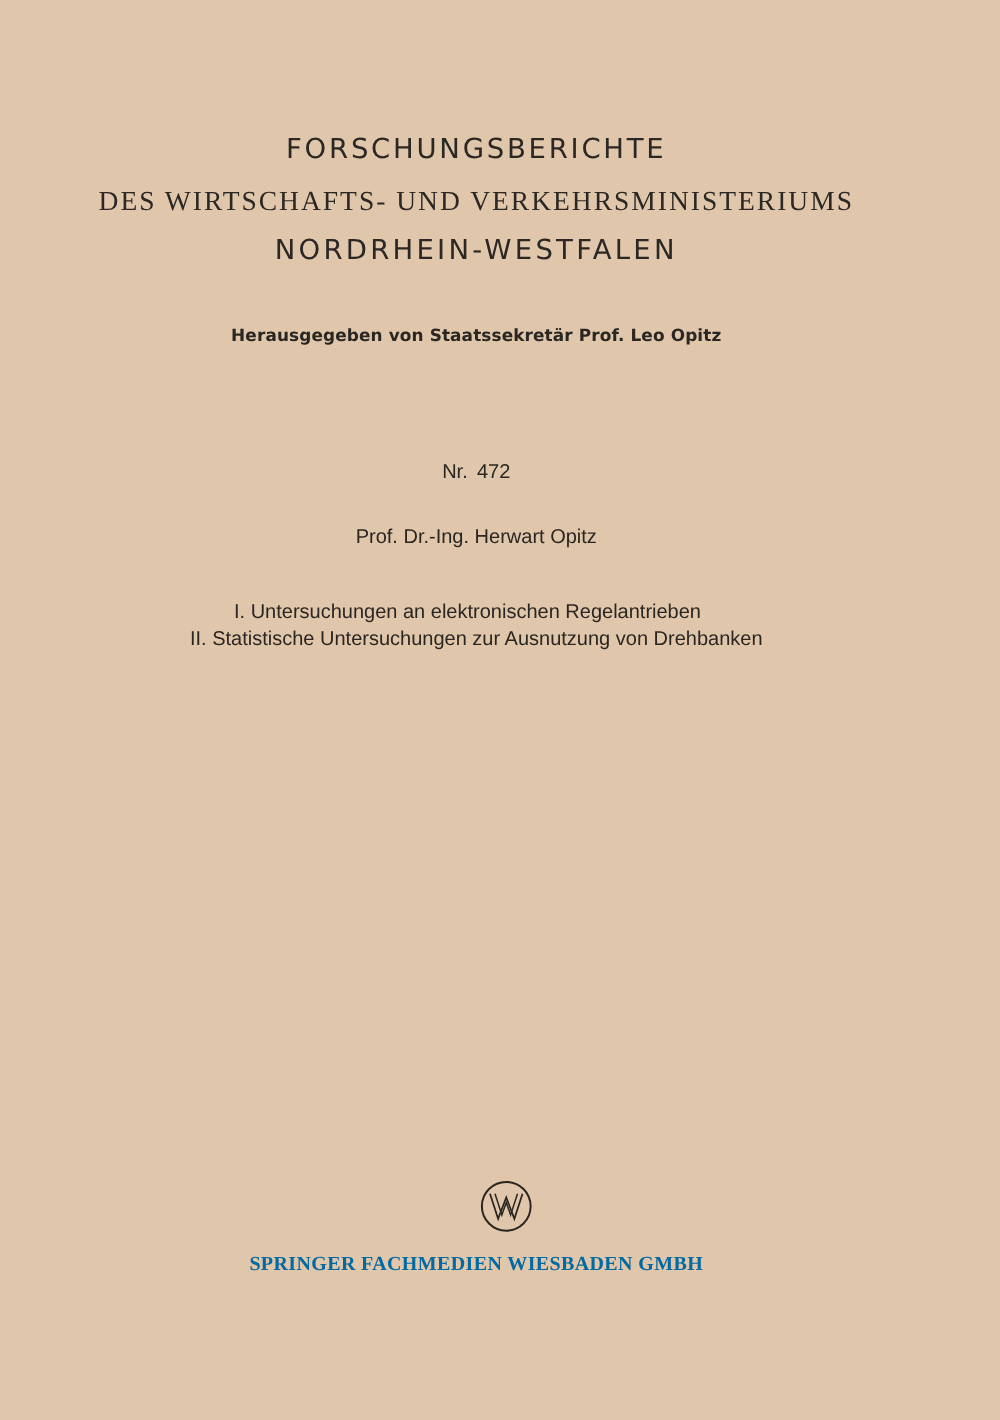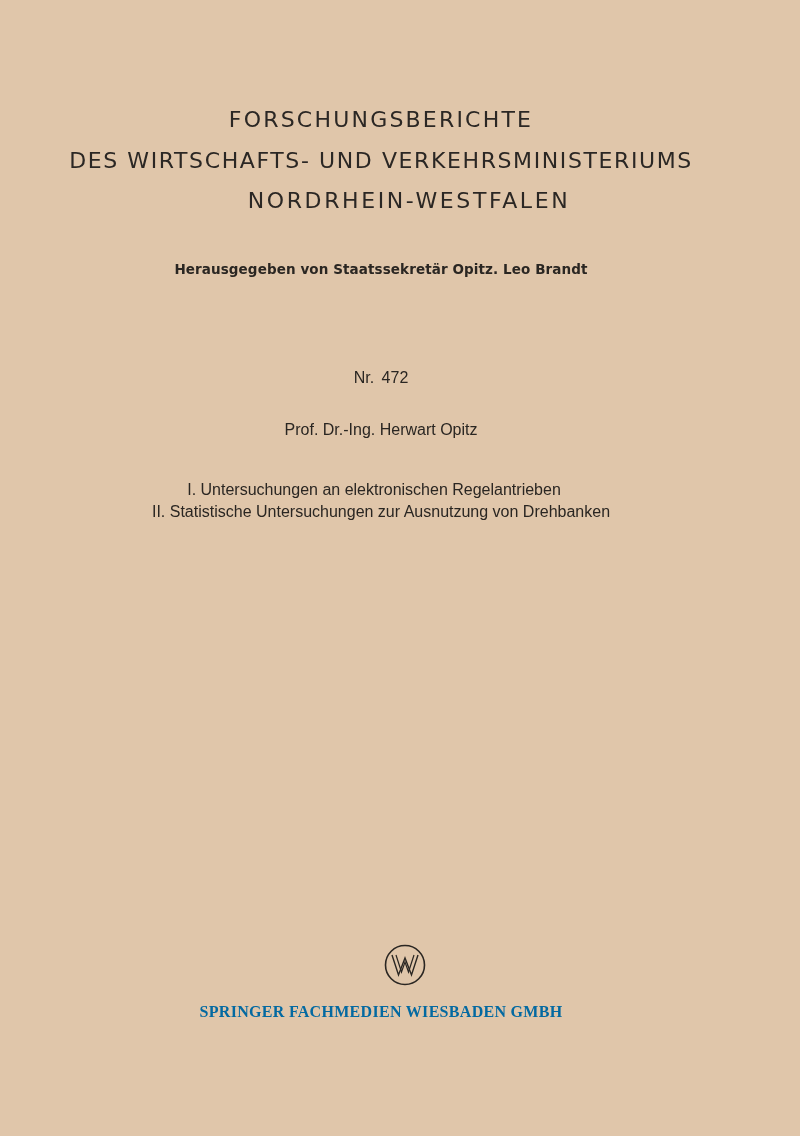--- a/index.html
+++ b/index.html
@@ -22,22 +22,22 @@
       white-space: nowrap;
     }
     .series {
       font-family: "DejaVu Sans", sans-serif;
       font-size: 22px;
       letter-spacing: 2.2px;
       font-weight: normal;
       color: #2b2724;
     }
     .series-1 { top: 107px; }
-    .series-2 { top: 148px; letter-spacing: 1.6px; }
-    .series-3 { top: 188px; letter-spacing: 2.6px; margin-left: 28px; }
+    .series-2 { top: 148px; letter-spacing: 1.6px; font-family: Liberation Serif, serif; }
+    .series-3 { top: 188px; letter-spacing: 2.6px; }
     .editor {
       top: 261px;
       font-family: "DejaVu Sans", sans-serif;
       font-size: 13.5px;
       font-weight: bold;
       letter-spacing: 0.1px;
     }
     .number {
       top: 369px;
       font-family: "Liberation Sans", sans-serif;
@@ -78,21 +78,21 @@
     }
   </style>
 </head>
 <body>
 
 <div>
   <div class="line series series-1">FORSCHUNGSBERICHTE</div>
   <div class="line series series-2">DES WIRTSCHAFTS- UND VERKEHRSMINISTERIUMS</div>
   <div class="line series series-3">NORDRHEIN-WESTFALEN</div>
 
-  <div class="line editor">Herausgegeben von Staatssekretär Opitz. Leo Brandt</div>
+  <div class="line editor">Herausgegeben von Staatssekretär Prof. Leo Opitz</div>
 
   <div class="line number">Nr.  472</div>
 
   <div class="line author">Prof. Dr.-Ing. Herwart Opitz</div>
 
   <div class="line title-1">I. Untersuchungen an elektronischen Regelantrieben</div>
   <div class="line title-2">II. Statistische Untersuchungen zur Ausnutzung von Drehbanken</div>
 
   <svg class="logo" viewBox="0 0 42 42">
     <circle cx="21" cy="21" r="19.5" fill="none" stroke="#2a2622" stroke-width="1.6"></circle>

